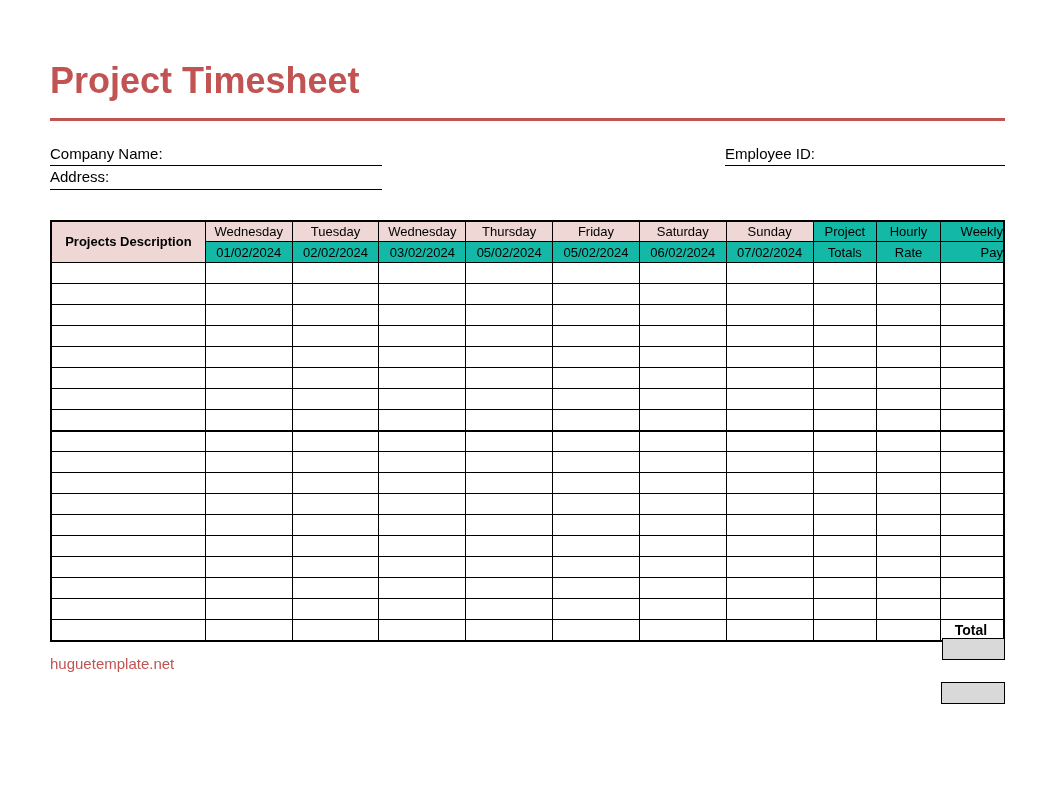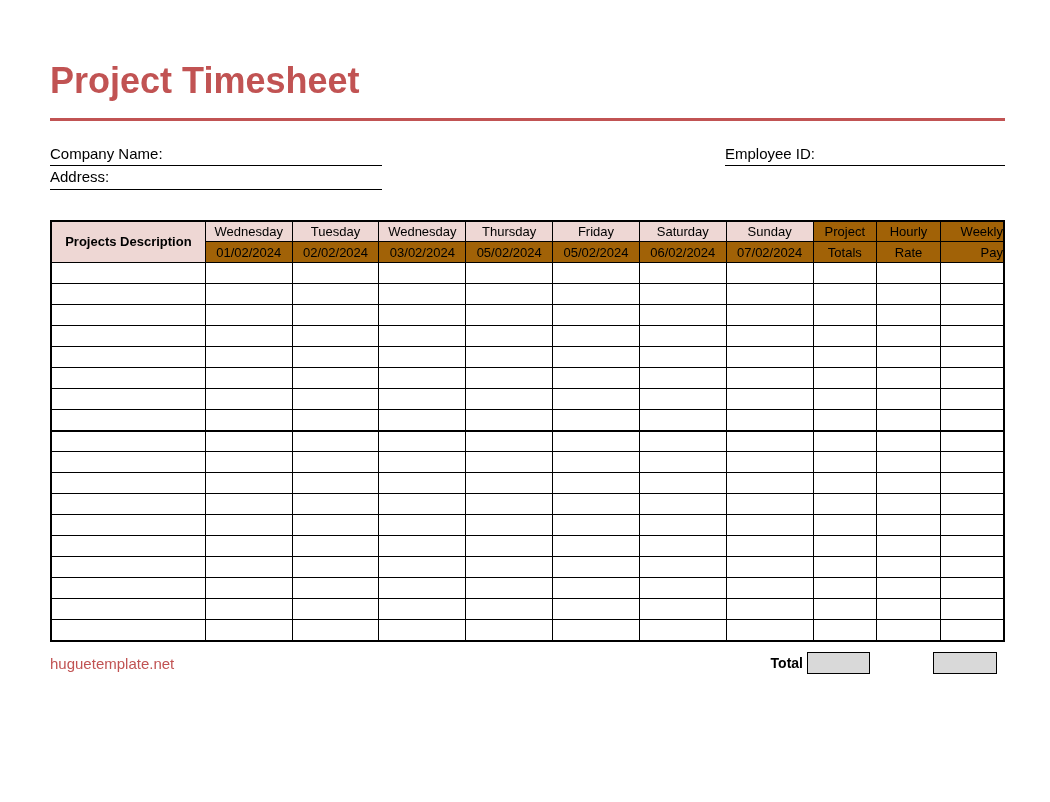--- a/index.html
+++ b/index.html
@@ -47,21 +47,21 @@
     font-size: 13px;
     text-align: center;
     padding: 2px 0;
     height: 21px;
     font-weight: 400;
   }
   table.sheet th {
     background: #eed7d4;
     font-weight: 400;
   }
-  table.sheet th.white-head { background: #a16207; }
+  table.sheet th.white-head { background: #14b8a6; }
   table.sheet .thick-top { border-top: 2px solid #000; }
   table.sheet .thick-bottom { border-bottom: 2px solid #000; }
   table.sheet .thick-left { border-left: 2px solid #000; font-weight: bold; }
   table.sheet .thick-right { border-right: 2px solid #000; text-align: right; }
   
   tr.mid-sep td { border-top: 2px solid #000; }
   
   col.desc   { width: 16%; }
   col.day    { width: 9%; }
   col.small  { width: 6.6%; }
@@ -71,23 +71,24 @@
     align-items: center;
     margin-top: 13px;
     position: relative;
   }
   .footer-link {
     color: #c15353;
     font-size: 15px;
   }
   .total-wrap {
     position: absolute;
-    right: 8px;
+    right: 0;
     display: flex;
     align-items: center;
+    flex-direction: column;
   }
   .total-label {
     font-weight: 700;
     font-size: 14px;
     margin-right: 4px;
   }
   .total-box {
     border: 1px solid #000;
     background: #d9d9d9;
     height: 22px;

